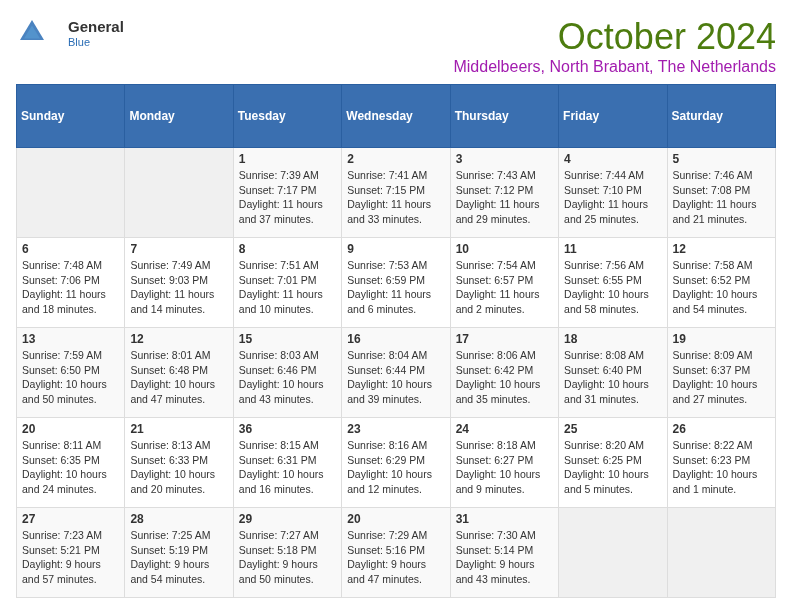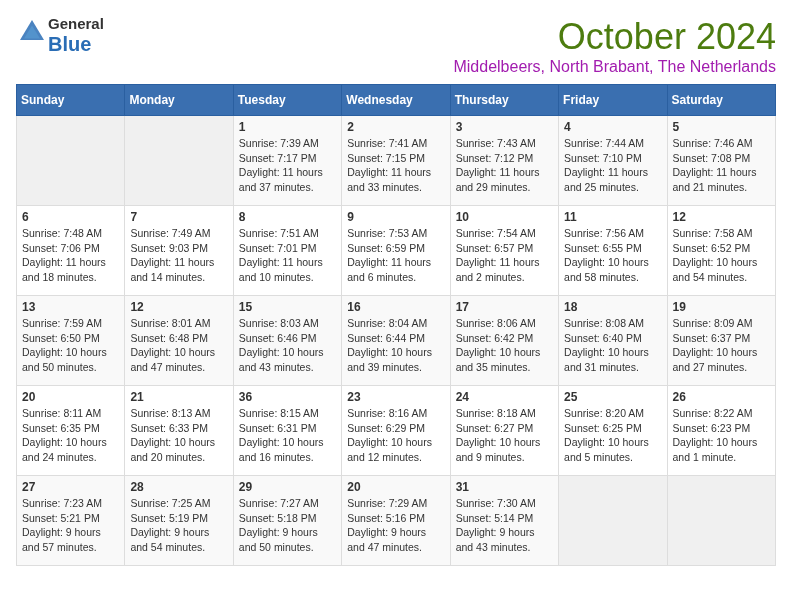--- a/index.html
+++ b/index.html
@@ -11,36 +11,36 @@
       padding: 16px;
     }
     .header-area {
       display: flex;
       justify-content: space-between;
       align-items: flex-start;
       margin-bottom: 8px;
     }
     .logo {
       display: flex;
-      align-items: flex-start;
-      gap: 0;
+      align-items: flex-end;
+      gap: 20px;
     }
     .logo-text {
       display: flex;
       flex-direction: column;
       line-height: 1.1;
     }
     .logo-general {
       font-size: 15px;
       font-weight: bold;
       color: #333;
     }
     .logo-blue {
-      font-size: 20px;
-      font-weight: bold;
+      font-size: 11px;
+      font-weight: normal;
       color: #2a6db5;
     }
     .logo-icon {
       width: 32px;
       height: 32px;
     }
     .title-area {
       text-align: right;
     }
     .month-title {
@@ -55,21 +55,21 @@
     table {
       width: 100%;
       border-collapse: collapse;
       font-size: 11px;
     }
     thead tr {
       background-color: #3a6fb0;
       color: white;
     }
     thead th {
-      padding: 8px 4px;
+      padding: 24px 4px;
       text-align: left;
       font-weight: bold;
       font-size: 12px;
       border: 1px solid #2a5fa0;
     }
     tbody tr {
       vertical-align: top;
     }
     tbody td {
       border: 1px solid #ddd;

